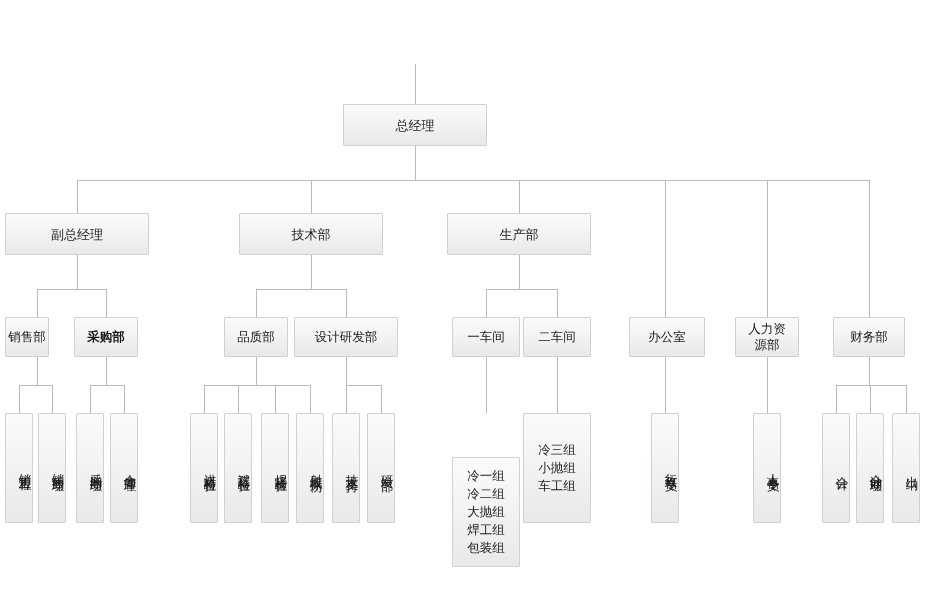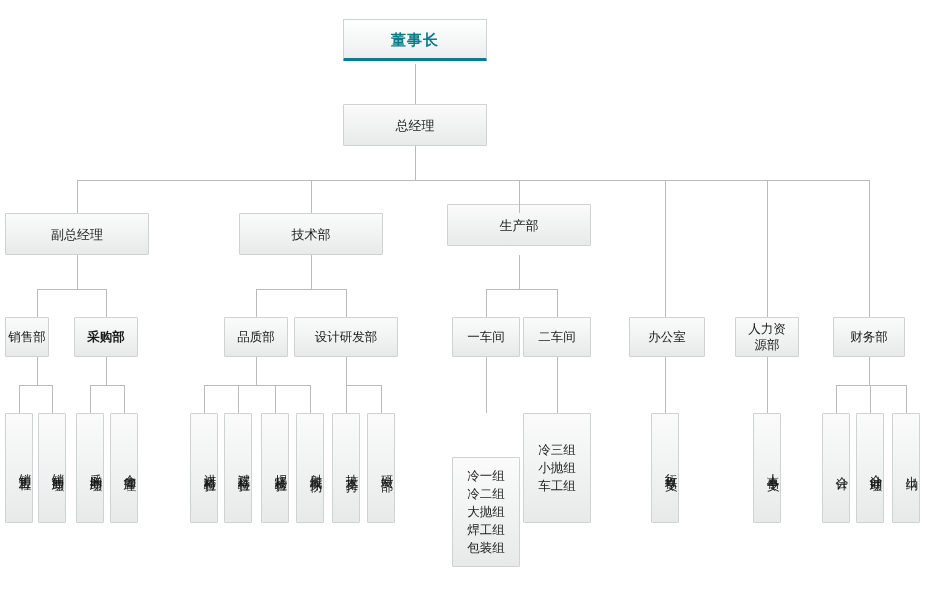--- a/index.html
+++ b/index.html
@@ -71,37 +71,34 @@
   .node.small {
     font-size: 12.5px;
     line-height: 16px;
   }
 </style>
 </head>
 <body>
 
 <div id="chart-root">
 
-  <div class="node root" style="left:343px; top:19px; width:144px; height:42px;">
-    <span class="label">董事长</span>
-  </div>
 
   <div class="node" style="left:343px; top:104px; width:144px; height:42px;">
     <span class="label">总经理</span>
   </div>
 
   <div class="node" style="left:239px; top:213px; width:144px; height:42px;">
     <span class="label">技术部</span>
   </div>
 
   <div class="node" style="left:5px; top:213px; width:144px; height:42px;">
     <span class="label">副总经理</span>
   </div>
 
-  <div class="node" style="left:447px; top:204px; width:144px; height:42px;">
+  <div class="node" style="left:447px; top:213px; width:144px; height:42px;">
     <span class="label">生产部</span>
   </div>
 
   <div class="node small" style="left:629px; top:317px; width:76px; height:40px;">
     <span class="label">办公室</span>
   </div>
 
   <div class="node small multiline" style="left:735px; top:317px; width:64px; height:40px;">
     <span class="label">人力资
 源部</span>

